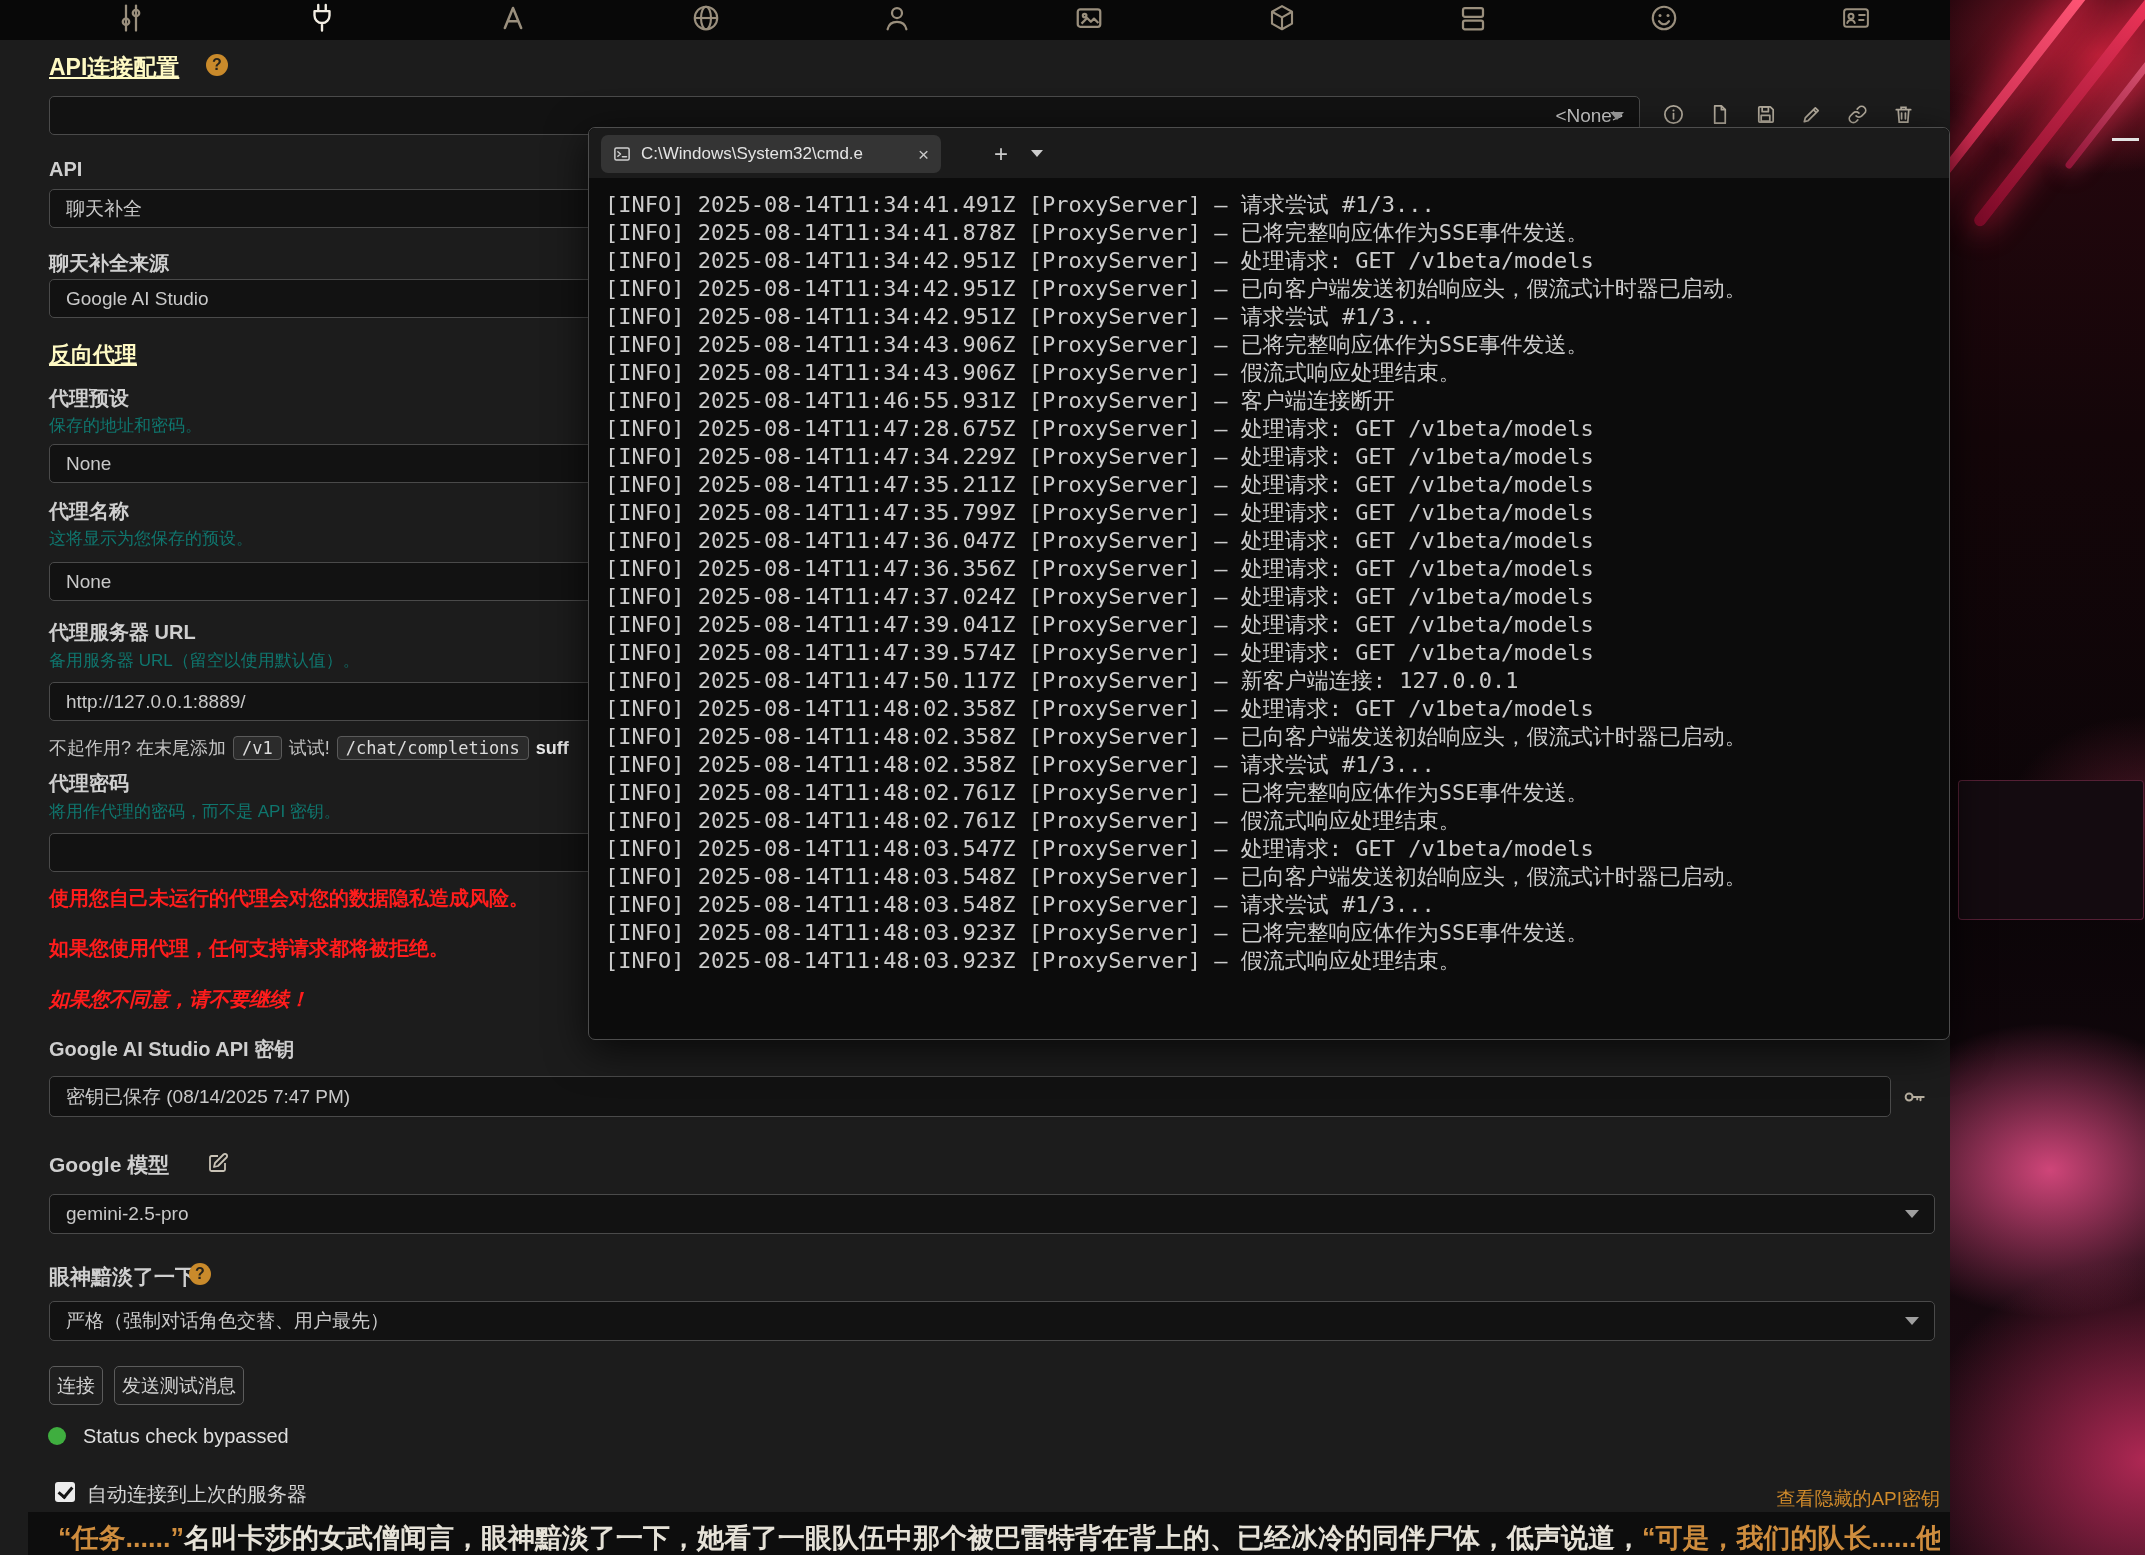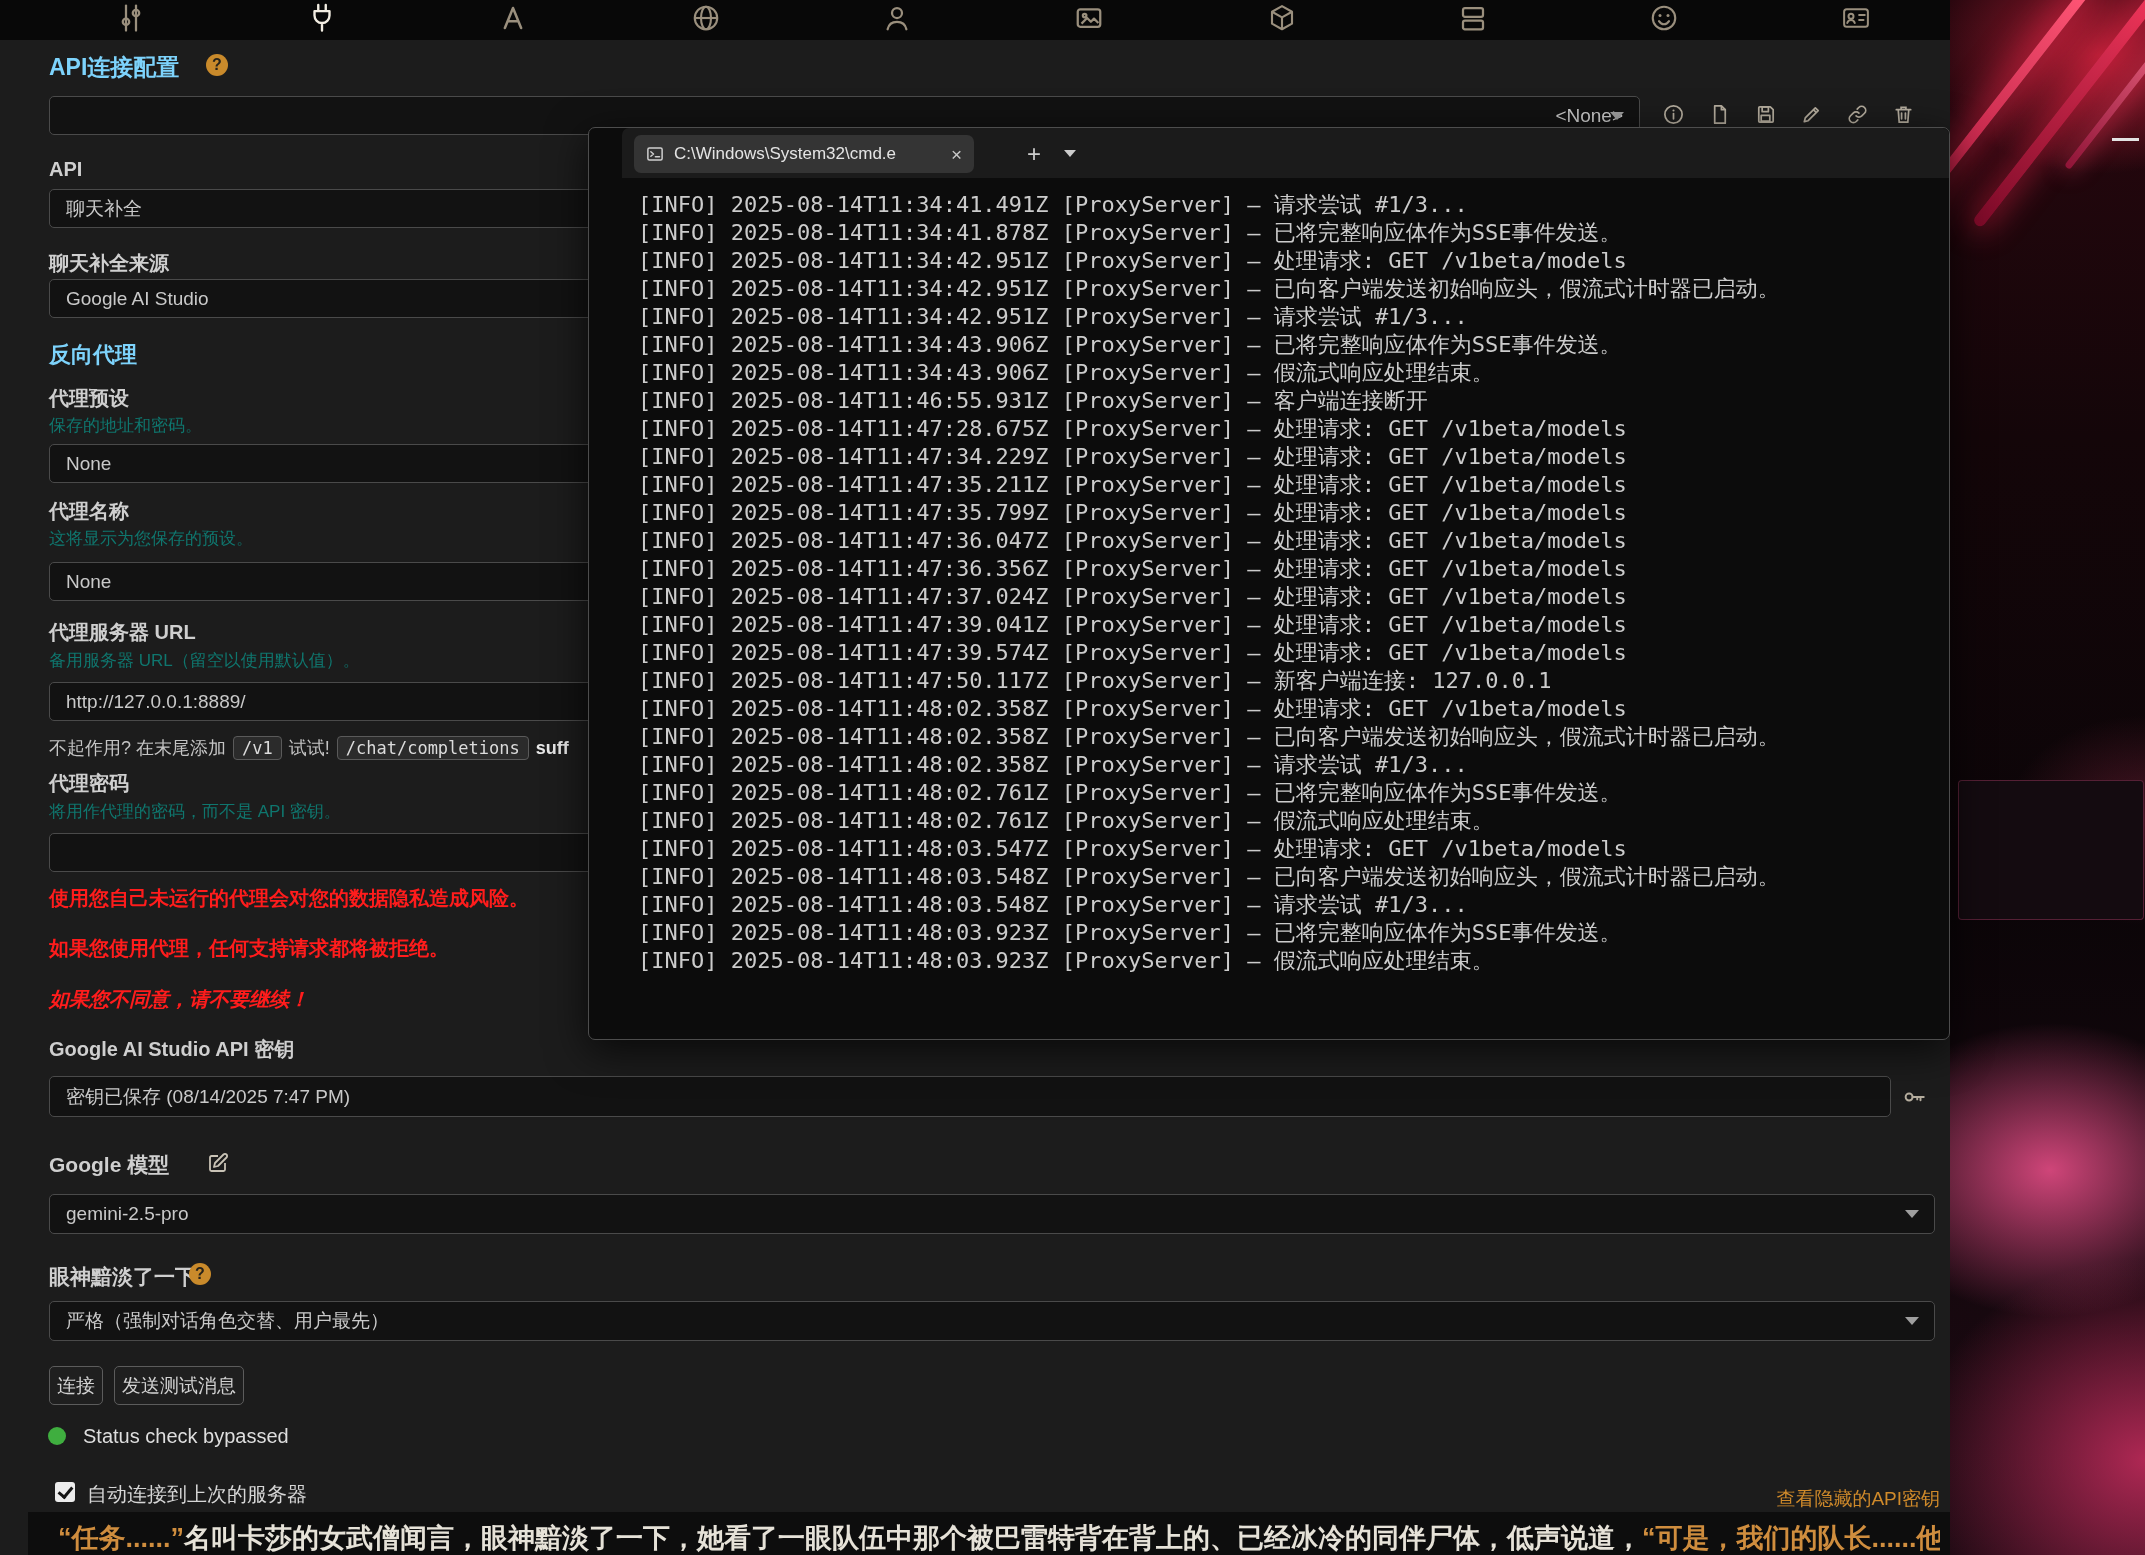--- a/index.html
+++ b/index.html
@@ -30,21 +30,21 @@
   .min-dash { position:absolute; left:2112px; top:138px; width:27px; height:3px; background:#e3e3e3; }
 
   
   .app { position:absolute; left:0; top:0; width:1950px; height:1555px; }
   .topbar { position:absolute; left:0; top:0; width:1950px; height:40px; background:#080808; overflow:hidden; }
   .navicon { position:absolute; top:3px; width:30px; height:30px; color:#9a8f7d; }
   .navicon.active { color:#f2ede2; }
   .navicon svg { width:30px; height:30px; }
   .panel { position:absolute; left:0; top:40px; width:1950px; height:1515px; background:#1c1c1c; }
 
-  .sec-title { font-size:23px; font-weight:bold; color:#7dd3fc; }
+  .sec-title { font-size:23px; font-weight:bold; color:#fef9c3;text-decoration:underline; }
   .field-label { font-size:20px; font-weight:bold; color:#cfcfcf; }
   .hint { font-size:17px; color:#0f766e; }
   .select, .input { background:#121212; border:1px solid #4a4a4a; border-radius:5px;
         color:#c9c9c9; font-size:19px; display:flex; align-items:center; padding:0 16px; height:39px; }
   .caret { width:0; height:0; border-left:7px solid transparent; border-right:7px solid transparent;
            border-top:8px solid #9f9f9f; position:absolute; right:15px; top:50%; margin-top:-4px; }
   .help { width:22px; height:22px; border-radius:50%; background:#c98a2b; color:#26221a;
           font-weight:bold; font-size:16px; display:flex; align-items:center; justify-content:center; }
   .help::after { content:"?"; }
   .warn { font-size:20px; font-weight:bold; color:#ff1c1c; }
@@ -62,21 +62,21 @@
   .actrow svg { width:23px; height:23px; }
   .orange-link { color:#d08a2a; font-size:19px; }
   .chat-strip { position:absolute; left:28px; top:1512px; width:1922px; height:43px; background:#0d0d0d; }
   .chat-line { position:absolute; left:30px; right:10px; top:8px; text-align:center;
                font-size:27px; font-weight:bold; color:#e6e2d8; white-space:nowrap; overflow:hidden; }
   .q { color:#cf8d3e; }
 
   
   .terminal { position:absolute; left:588px; top:127px; width:1362px; height:913px;
               background:#0c0c0c; border:1px solid #4d4d4d; border-radius:7px;
-              box-shadow:0 10px 40px rgba(0,0,0,.7);padding-left:33px; }
+              box-shadow:0 10px 40px rgba(0,0,0,.7); }
   .term-titlebar { position:relative; height:50px; background:#1b1b1b;
                    border-radius:7px 7px 0 0; }
   .term-tab { position:absolute; left:12px; top:7px; width:340px; height:38px; background:#343434;
               border-radius:7px; display:flex; align-items:center; gap:10px; padding:0 12px;
               color:#e4e4e4; font-size:17px; }
   .term-tab .title { flex:1; white-space:nowrap; overflow:hidden; }
   .tab-close { color:#c9c9c9; font-size:19px; line-height:1; }
   .tab-close::after { content:"×"; }
   .term-plus { position:absolute; left:396px; top:10px; width:32px; height:32px; color:#cccccc;
                font-size:24px; display:flex; align-items:center; justify-content:center; }

